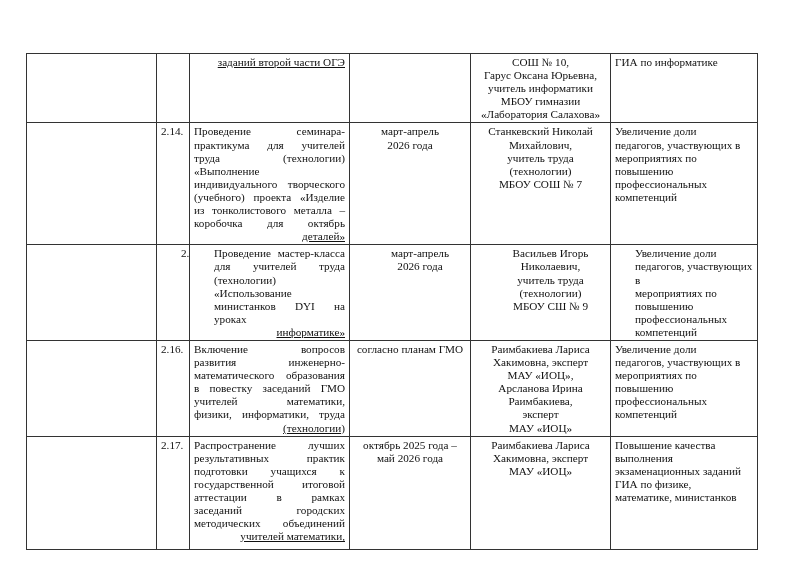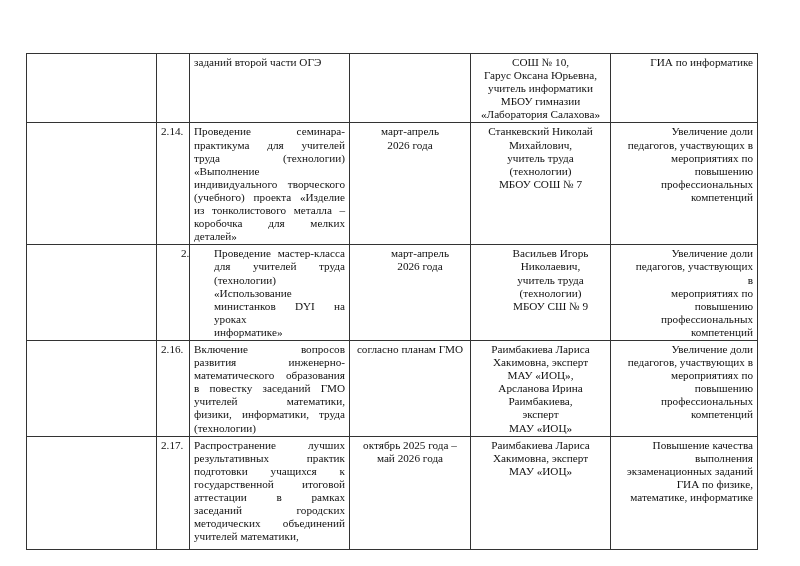--- a/index.html
+++ b/index.html
@@ -6,24 +6,24 @@
     body { width: 800px; height: 566px; position: relative; overflow: hidden;
       font-family: "Liberation Serif", "DejaVu Serif", serif; color: #111; }
     .page { position: absolute; left: 0; top: 0; width: 800px; height: 566px; background: #fff; }
     table.doc { position: absolute; left: 26px; top: 53px; border-collapse: collapse; table-layout: fixed; width: 726px; }
     table.doc td { border: 1px solid #333; vertical-align: top; font-size: 11.2px; line-height: 13.1px; padding: 2px 4px 1px 4px; overflow: hidden; }
     td.c-blank { width: 121px; }
     td.c-num { width: 24px; padding-left: 3px; padding-right: 2px; }
     td.c-title { width: 151px; text-align: justify; }
     td.c-date { width: 112px; text-align: center; margin-left: 28px; }
     td.c-resp { width: 131px; text-align: center; font-family: Liberation Serif, serif; }
-    td.c-result { width: 138px; text-align: right; }
+    td.c-result { width: 138px; text-align: left; }
     .ln { display: block; }
     .jl { display: block; text-align: justify; text-align-last: justify; }
-    .jlast { display: block; text-align: left; }
+    .jlast { display: block; text-align: right; text-decoration: underline; }
     tr.r0 td { height: 60px; }
     tr.r1 td { height: 115px; }
     tr.r2 td { height: 79px; padding-left: 24px; }
     tr.r3 td { height: 89px; }
     tr.r4 td { height: 109px; }
   </style>
 </head>
 <body>
 
 <div class="page">
@@ -52,21 +52,21 @@
     <td class="c-blank"></td>
     <td class="c-num"><span>2.14.</span></td>
     <td class="c-title">
             <span class="jl">Проведение семинара-</span>
             <span class="jl">практикума для учителей</span>
             <span class="jl">труда (технологии)</span>
             <span class="jl">«Выполнение</span>
             <span class="jl">индивидуального творческого</span>
             <span class="jl">(учебного) проекта «Изделие</span>
             <span class="jl">из тонколистового металла –</span>
-            <span class="jl">коробочка для мелких</span>
+            <span class="jl">коробочка для октябрь</span>
             <span class="jlast">деталей»</span>
           </td>
     <td class="c-date">
             <span class="ln">март-апрель</span>
             <span class="ln">2026 года</span>
           </td>
     <td class="c-resp">
             <span class="ln">Станкевский Николай</span>
             <span class="ln">Михайлович,</span>
             <span class="ln">учитель труда</span>
@@ -168,18 +168,18 @@
     <td class="c-resp">
             <span class="ln">Раимбакиева Лариса</span>
             <span class="ln">Хакимовна, эксперт</span>
             <span class="ln">МАУ «ИОЦ»</span>
           </td>
     <td class="c-result">
             <span class="ln">Повышение качества</span>
             <span class="ln">выполнения</span>
             <span class="ln">экзаменационных заданий</span>
             <span class="ln">ГИА по физике,</span>
-            <span class="ln">математике, информатике</span>
+            <span class="ln">математике, министанков</span>
           </td>
   </tr>
 </tbody>
   </table>
 </div>
 
 </body></html>

